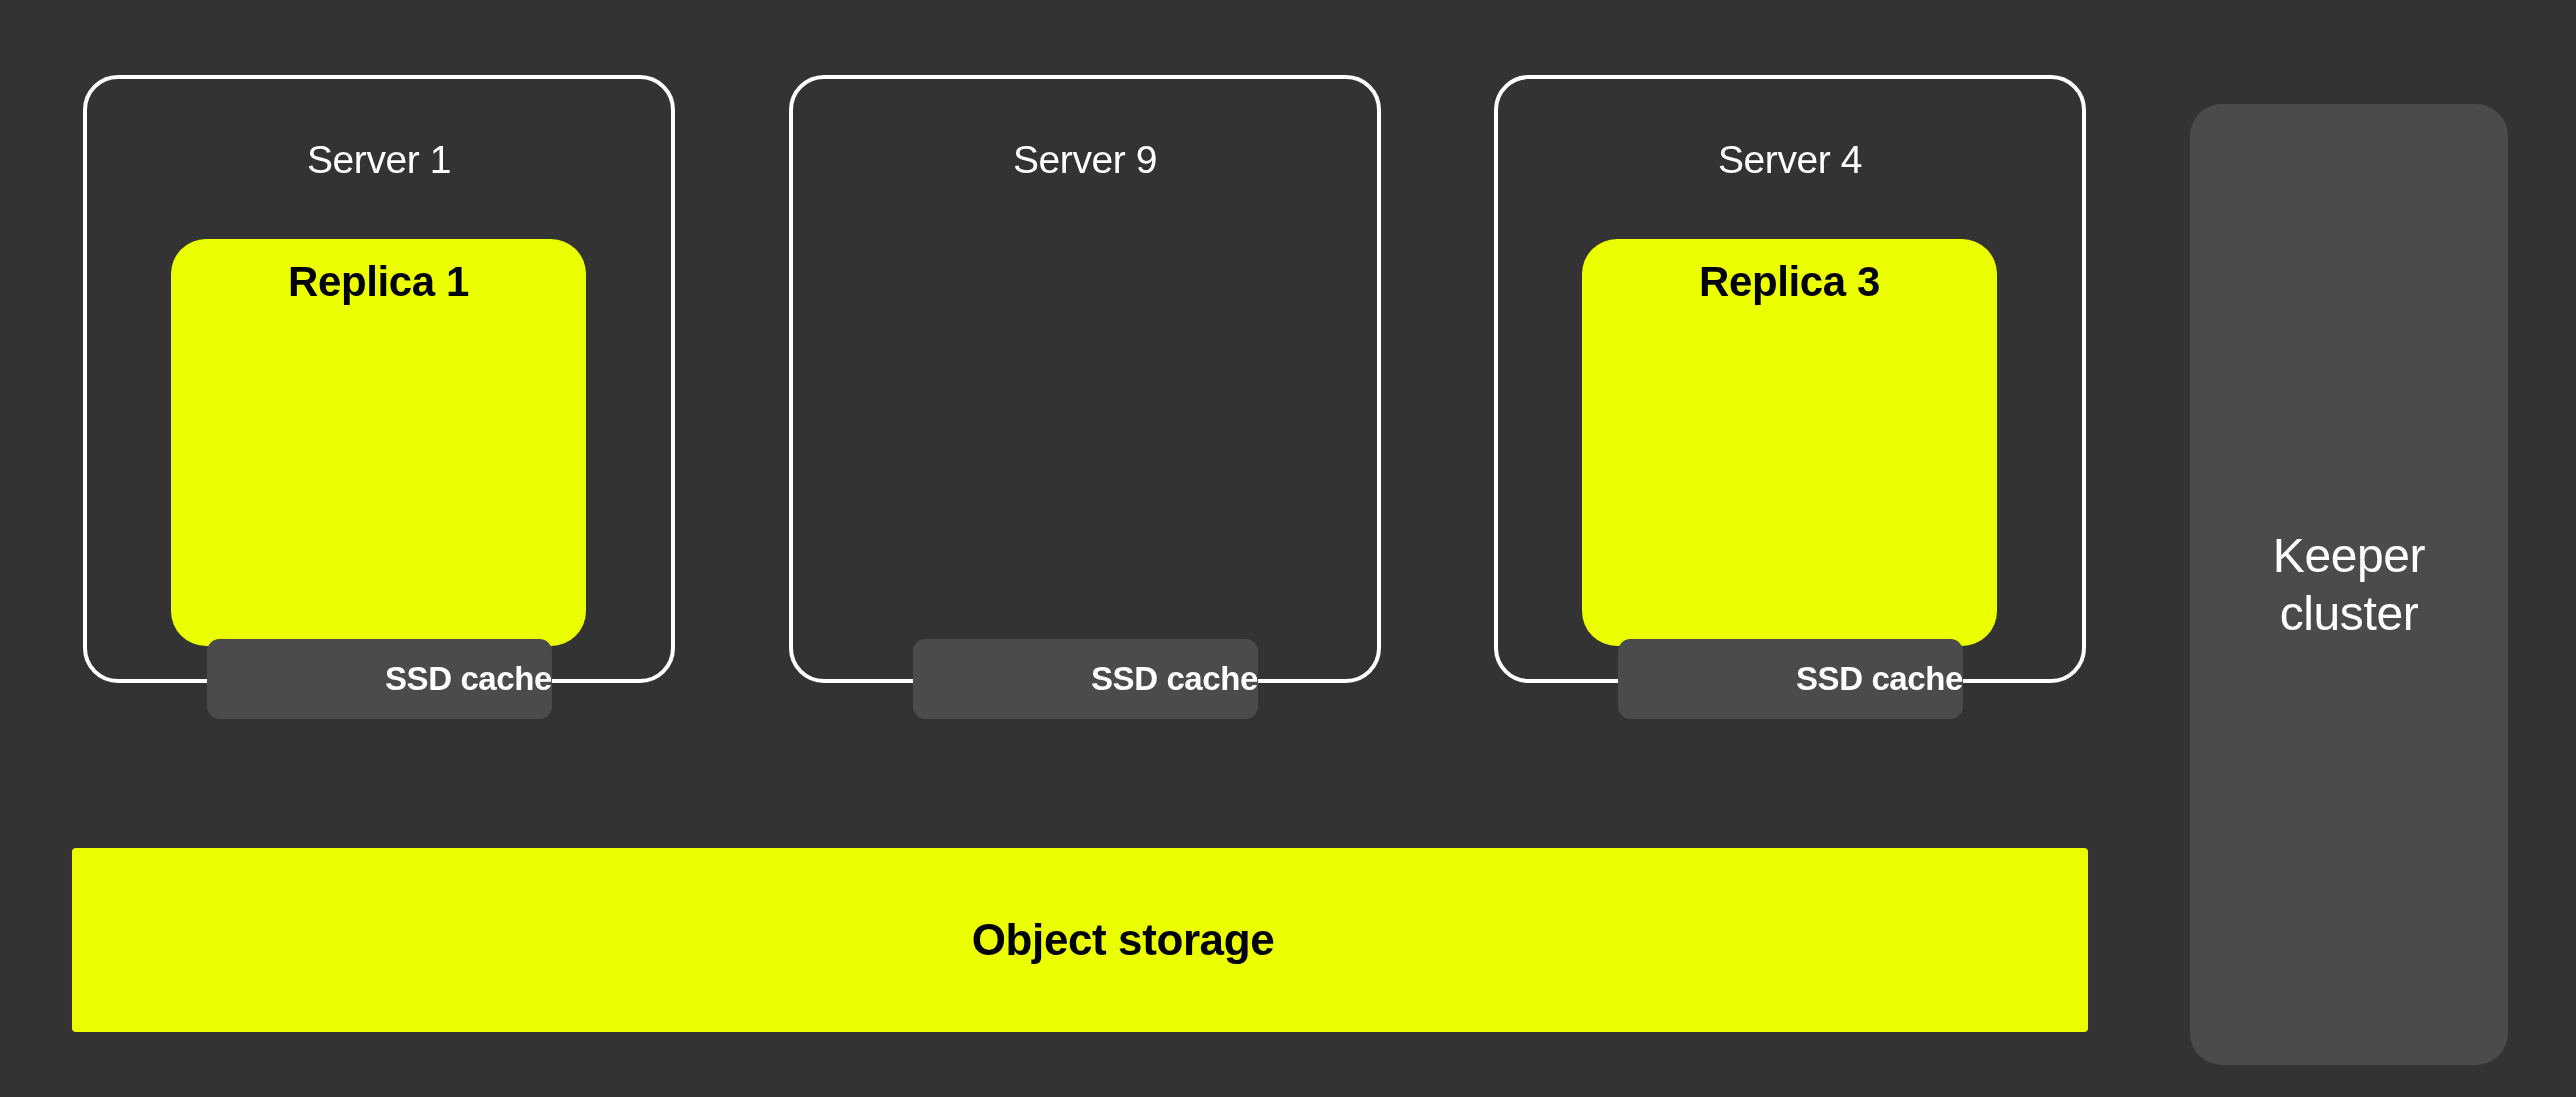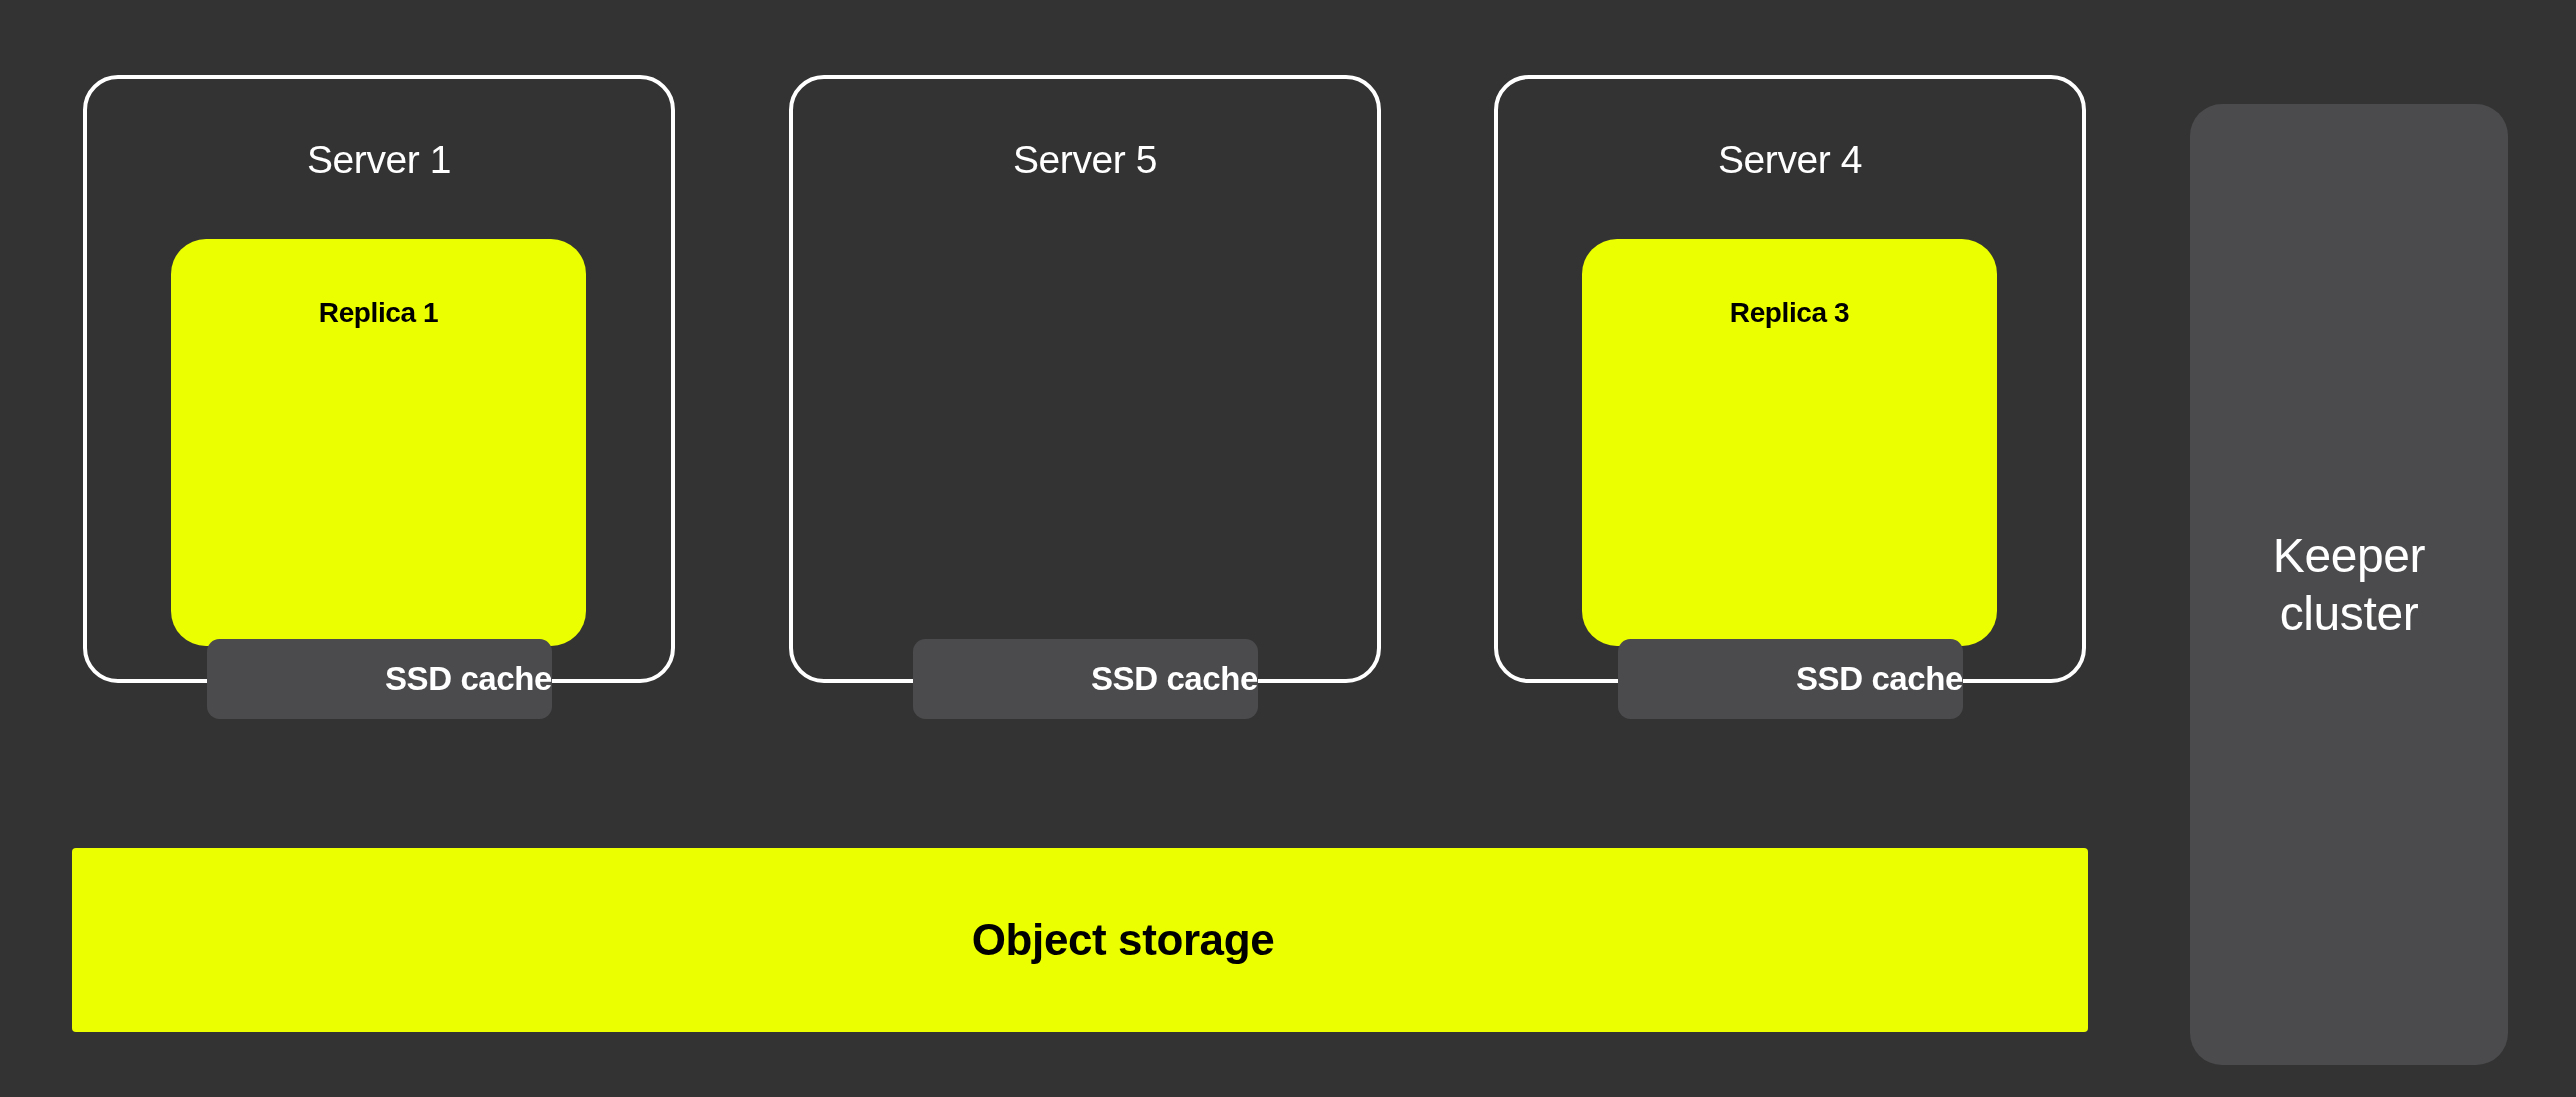--- a/index.html
+++ b/index.html
@@ -40,24 +40,24 @@
     z-index:2;
   }
   .replica-box{
     position:absolute;top:164px;left:88px;
     width:415px;height:407px;
     background:var(--yellow);
     border-radius:35px;
     z-index:2;
   }
   .replica-title{
-    margin-top:57px;
+    margin-top:26px;
     text-align:center;
     color:var(--dark);
-    font-size:28px;line-height:34px;font-weight:700;
+    font-size:42px;line-height:34px;font-weight:700;
     letter-spacing:-0.4px;
   }
   .ssd-badge{
     position:absolute;top:564px;left:124px;
     width:345px;height:80px;
     background:var(--gray);
     border-radius:12.4px;
     display:flex;align-items:center;justify-content:flex-end;
     z-index:3;
   }
@@ -108,21 +108,21 @@
     <div class="replica-box">
       <div class="replica-title">Replica 1</div>
     </div>
     <div class="ssd-badge">
       <span>SSD cache</span>
     </div>
   </div>
 
   <div class="server-group s2">
     <div class="server-outline"></div>
-    <div class="server-title">Server 5</div>
+    <div class="server-title">Server 9</div>
     <div class="ssd-badge">
       <span>SSD cache</span>
     </div>
   </div>
 
   <div class="server-group s3">
     <div class="server-outline"></div>
     <div class="server-title">Server 4</div>
     <div class="replica-box">
       <div class="replica-title">Replica 3</div>

